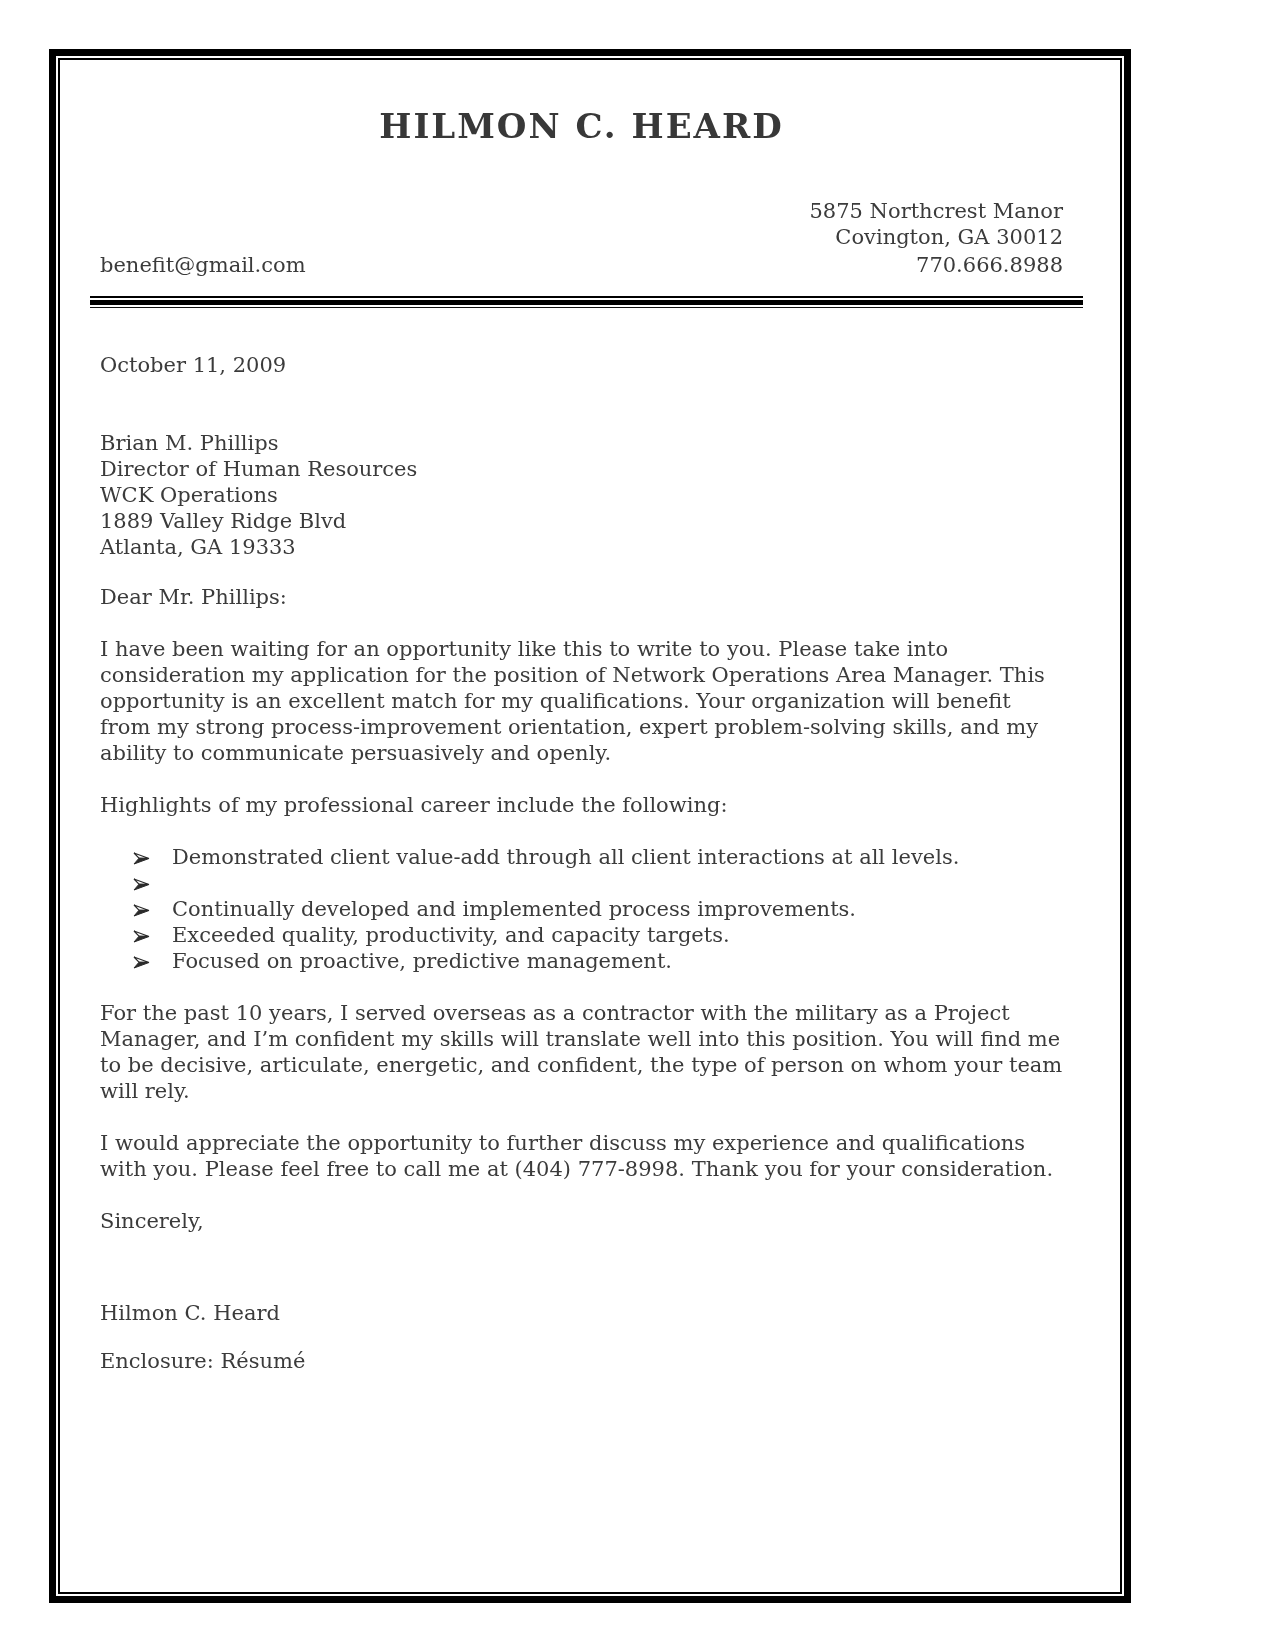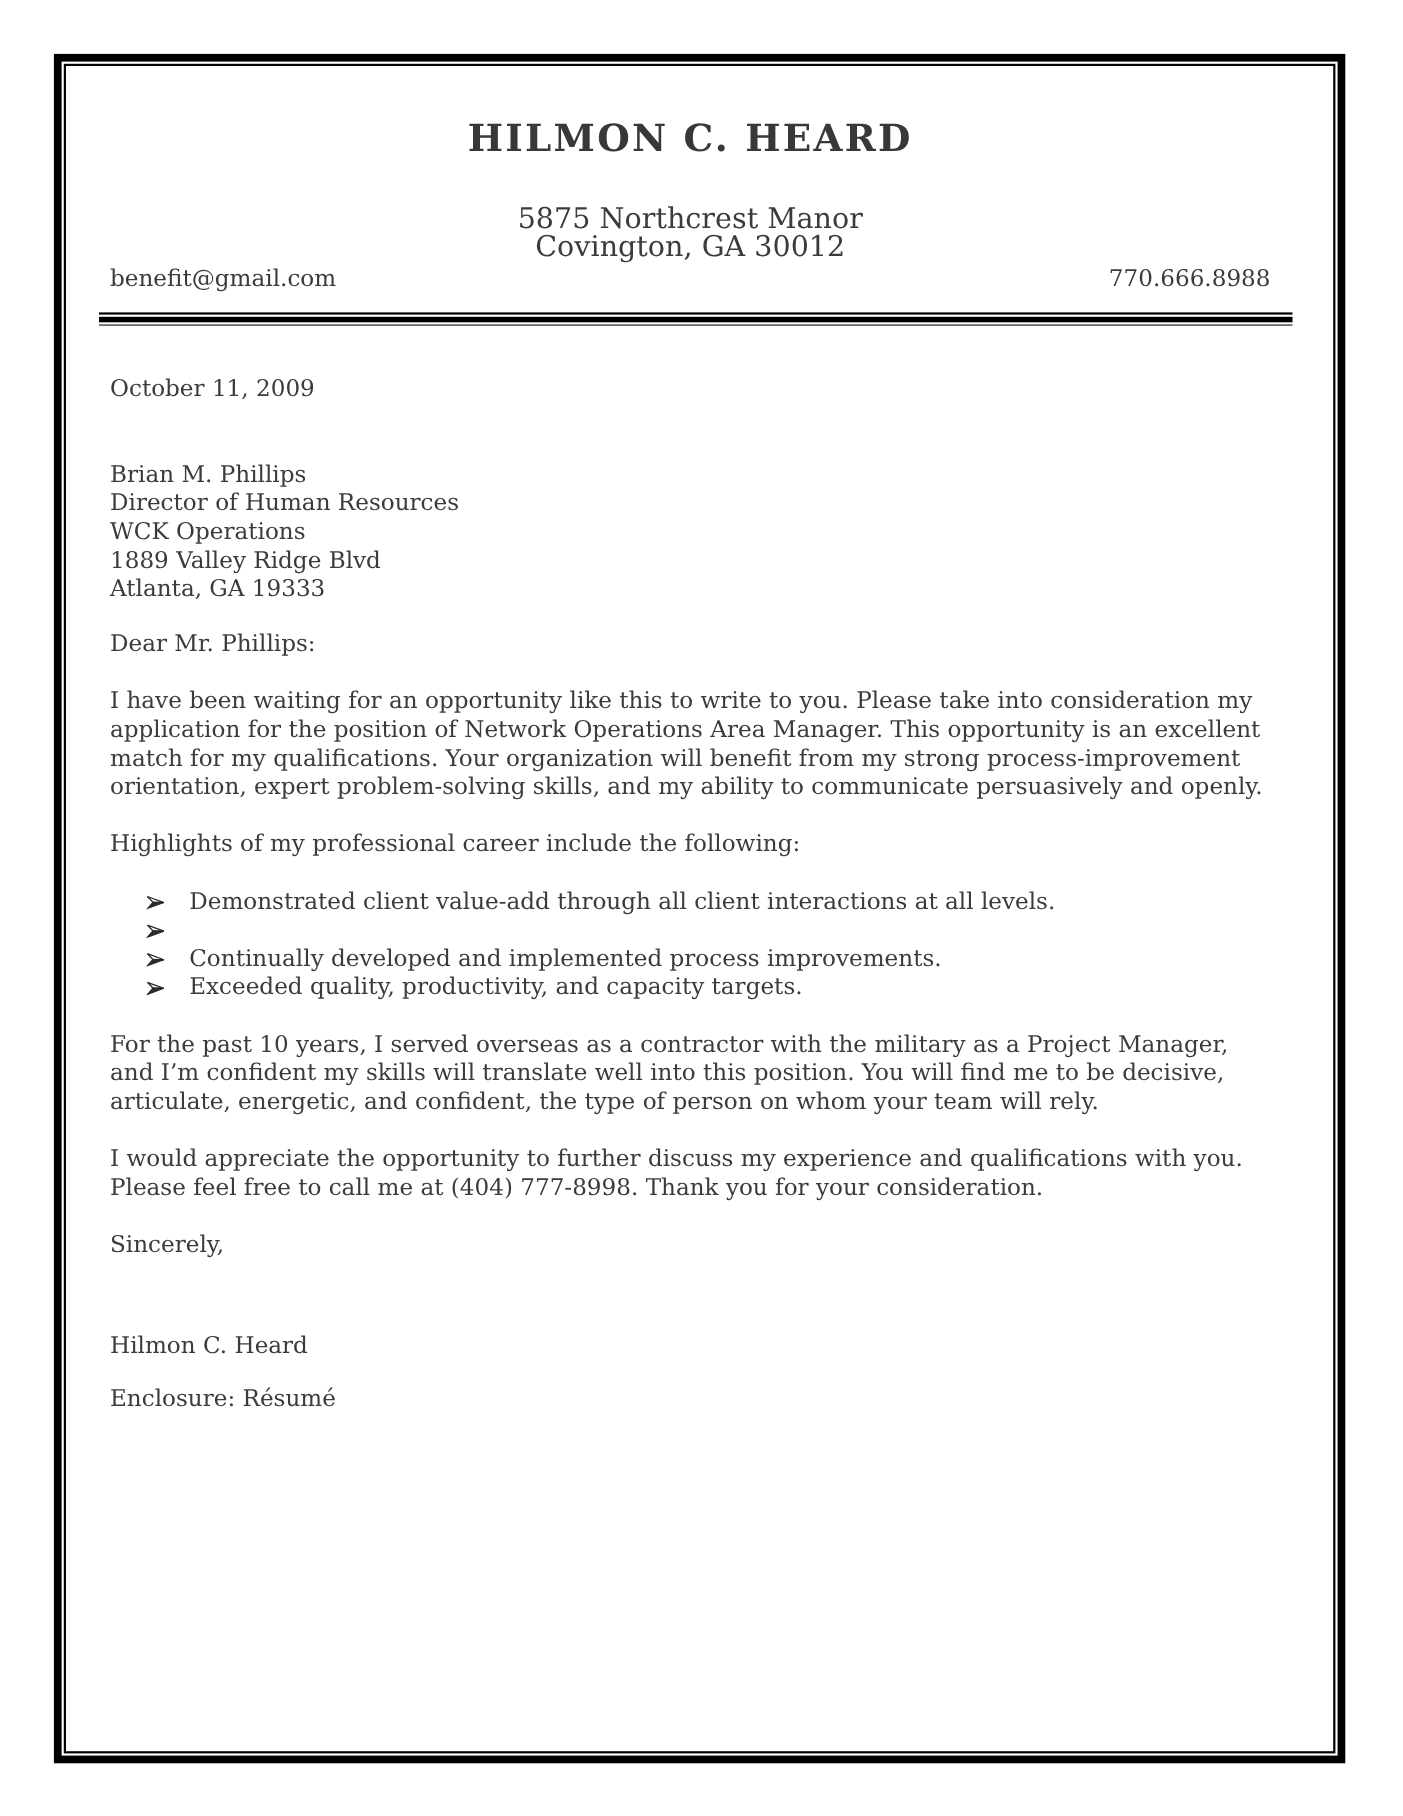--- a/index.html
+++ b/index.html
@@ -11,21 +11,21 @@
     width: 1275px;
     height: 1651px;
     position: relative;
     font-family: "DejaVu Serif", "Liberation Serif", serif;
     color: #3b3b3b;
   }
   .frame-outer {
     position: absolute;
     left: 49px;
     top: 49px;
-    width: 1174px;
+    width: 1082px;
     height: 1554px;
     box-sizing: border-box;
     border: 7px solid #000000;
     padding: 2px;
     background: #ffffff;
   }
   .frame-inner {
     width: 100%;
     height: 100%;
     box-sizing: border-box;
@@ -35,23 +35,23 @@
   }
   .name-heading {
     margin: 46px 0 0 0;
     text-align: center;
     font-size: 34px;
     font-weight: bold;
     letter-spacing: 2px;
     color: #383838;
   }
   .addr-block {
-    margin-top: 40px;
-    text-align: center;
-    font-size: 26px;
+    margin-top: 52px;
+    text-align: right;
+    font-size: 21px;
     line-height: 26px;
   }
   .contact-row {
     display: flex;
     justify-content: space-between;
     align-items: baseline;
     font-size: 21px;
     line-height: 26px;
     margin-top: 2px;
   }
@@ -158,20 +158,27 @@
               </svg></span>
           <span>Continually developed and implemented process improvements.</span>
         </li>
         <li>
           <span class="bullet-icon"><svg width="17" height="13" viewBox="0 0 17 13">
                 <path d="M1,1 L16,6.5 L6,6.2 Z" fill="#ffffff" stroke="#2a2a2a" stroke-width="1.2"></path>
                 <path d="M1,12 L16,6.5 L6,6.2 Z" fill="#2a2a2a" stroke="#2a2a2a" stroke-width="1"></path>
               </svg></span>
           <span>Exceeded quality, productivity, and capacity targets.</span>
         </li>
+        <li>
+          <span class="bullet-icon"><svg width="17" height="13" viewBox="0 0 17 13">
+                <path d="M1,1 L16,6.5 L6,6.2 Z" fill="#ffffff" stroke="#2a2a2a" stroke-width="1.2"></path>
+                <path d="M1,12 L16,6.5 L6,6.2 Z" fill="#2a2a2a" stroke="#2a2a2a" stroke-width="1"></path>
+              </svg></span>
+          <span>Focused on proactive, predictive management.</span>
+        </li>
       </ul>
 
       <p class="para">For the past 10 years, I served overseas as a contractor with the military as a Project Manager, and I’m confident my skills will translate well into this position. You will find me to be decisive, articulate, energetic, and confident, the type of person on whom your team will rely.</p>
 
       <p class="para">I would appreciate the opportunity to further discuss my experience and qualifications with you. Please feel free to call me at (404) 777-8998. Thank you for your consideration.</p>
 
       <div class="valediction">Sincerely,</div>
 
       <div class="signature-name">Hilmon C. Heard</div>
 

